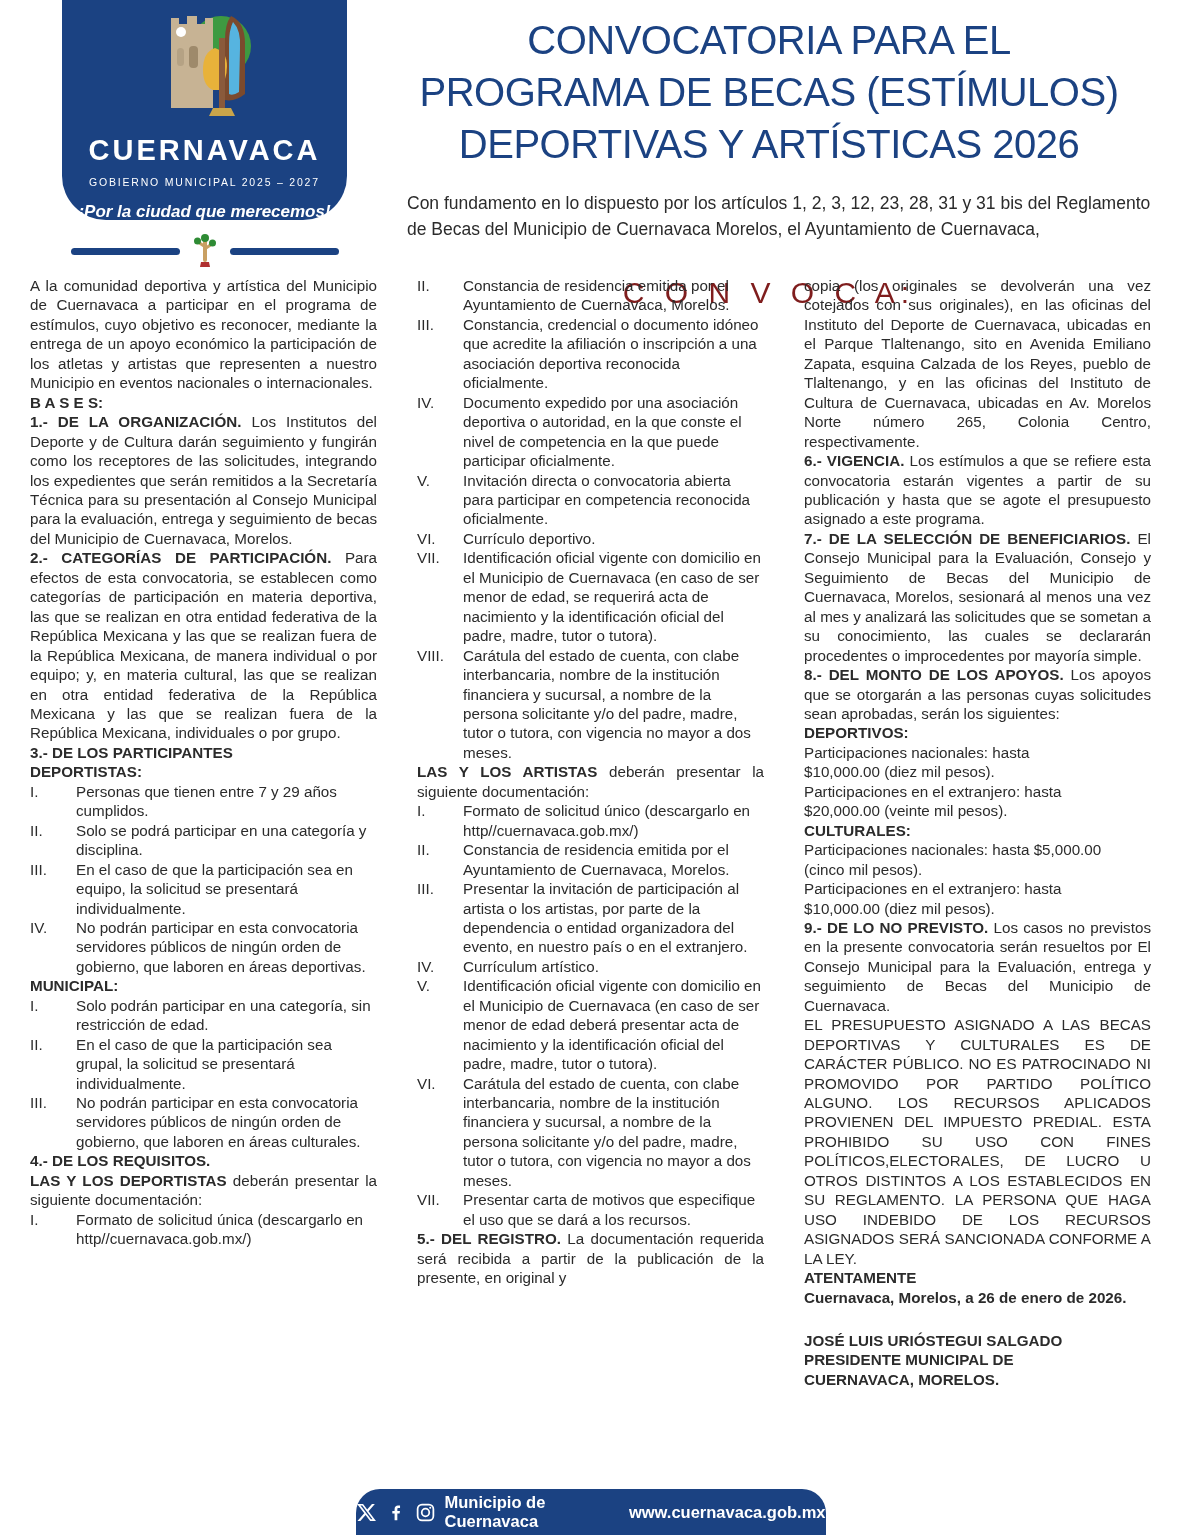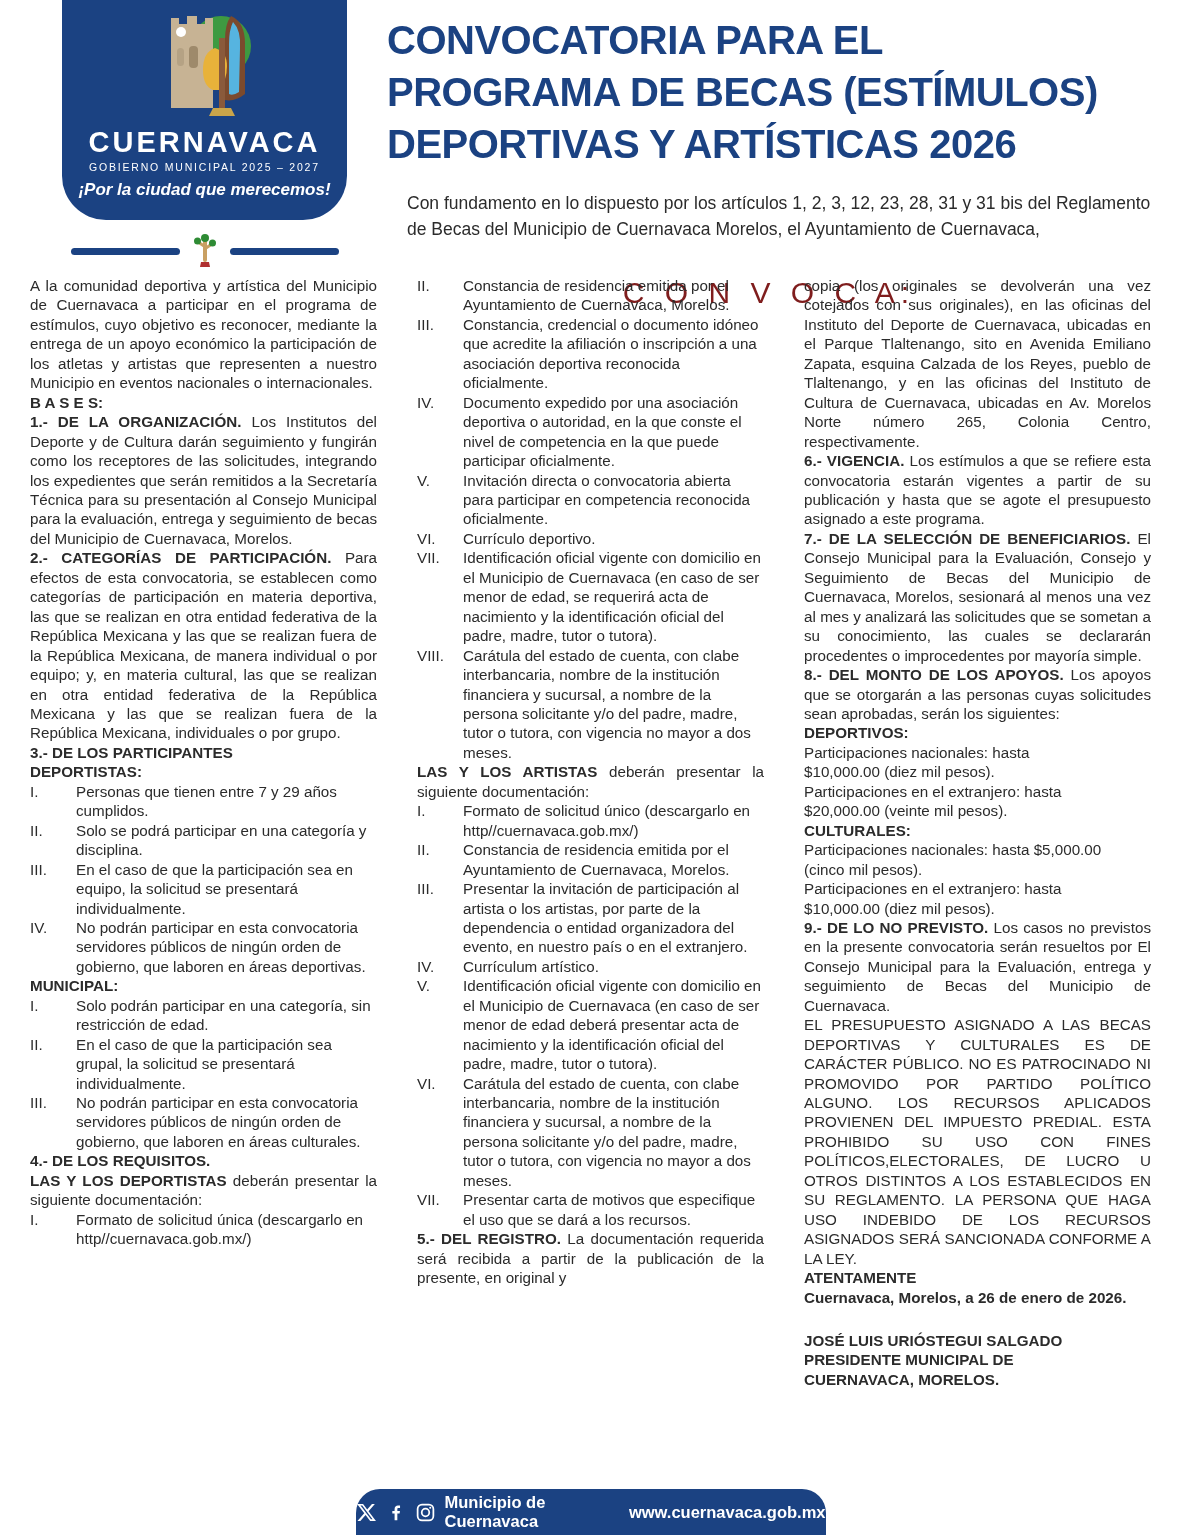--- a/index.html
+++ b/index.html
@@ -6,31 +6,31 @@
   body{
     width:1181px;height:1535px;background:#ffffff;position:relative;overflow:hidden;
     font-family:"Liberation Sans","DejaVu Sans",sans-serif;color:#2b2b2b;
     -webkit-font-smoothing:antialiased;
   }
   
   .header{display:flex;height:268px;box-sizing:border-box;padding:0 30px 0 62px;}
   .logo-col{width:285px;flex:none;display:flex;flex-direction:column;align-items:center;}
   .logo-box{
     width:285px;height:222px;background:#1b4282;border-radius:0 0 44px 44px;
-    display:flex;flex-direction:column;align-items:center;box-sizing:border-box;padding-top:8px;
+    display:flex;flex-direction:column;align-items:center;box-sizing:border-box;padding-top:8px;justify-content:space-between;
   }
   .logo-name{color:#fff;font-weight:bold;font-size:29px;letter-spacing:3px;margin-top:2px;line-height:1;}
   .logo-sub{color:#fff;font-size:10.5px;letter-spacing:1.8px;margin-top:5px;line-height:1;}
   .logo-slogan{color:#fff;font-size:17px;font-weight:bold;font-style:italic;margin-top:8px;line-height:1;}
   .divider{display:flex;align-items:center;margin-top:14px;width:268px;}
   .divider .bar{height:7px;border-radius:4px;background:#1b4282;flex:1;}
   .divider .tree{flex:none;margin:0 14px;display:flex;align-items:center;}
   .header-right{flex:1;padding-left:40px;display:flex;flex-direction:column;}
   .doc-title{
-    color:#1b4282;font-weight:700;font-size:40px;line-height:1.3;text-align:left;
+    color:#1b4282;font-weight:400;font-size:40px;line-height:1.3;text-align:center;
     margin-top:14px;letter-spacing:-0.5px;
   }
   .fundamento{font-size:17.5px;line-height:1.5;margin-top:20px;padding-left:20px;color:#2b2b2b;}
   .convoca{color:#7f1d1d;font-weight:400;font-size:30px;letter-spacing:6px;text-align:center;margin-top:16px;}
   
   .columns{
     display:grid;grid-template-columns:1fr 1fr 1fr;column-gap:40px;
     padding:8px 30px 0 30px;font-size:15.2px;line-height:1.28;
   }
   .col p{margin:0;}

